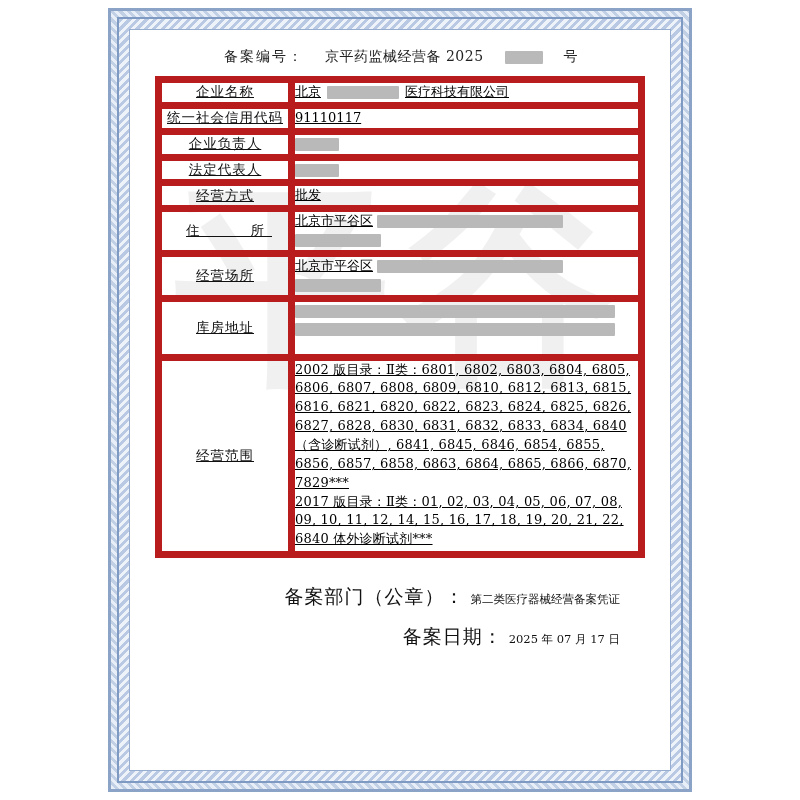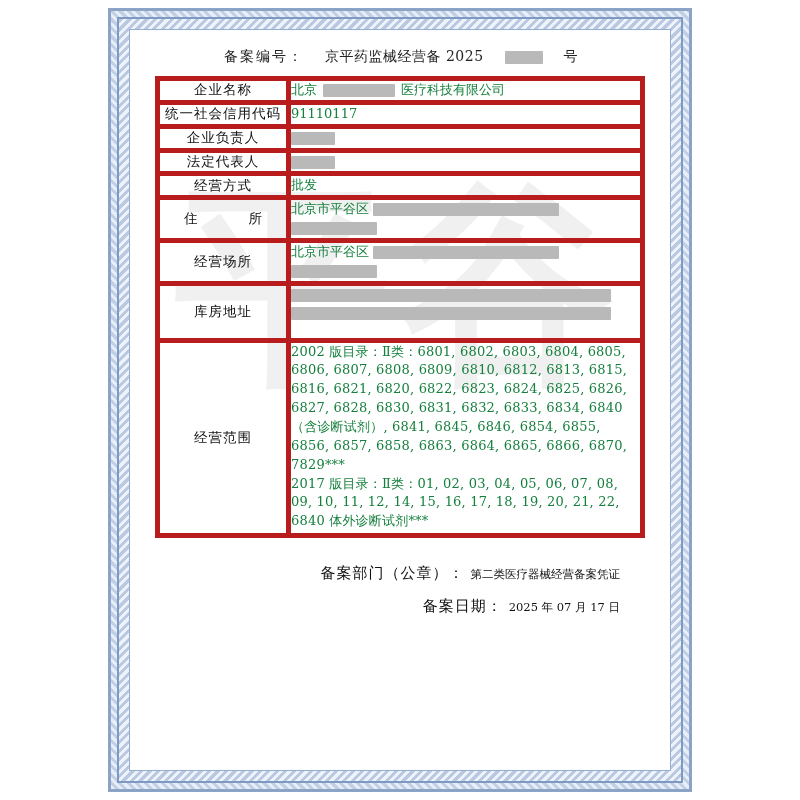--- a/index.html
+++ b/index.html
@@ -163,41 +163,42 @@
 
   
   table.cert {
     margin: 0 auto;
     border-collapse: collapse;
     width: 490px;
     table-layout: fixed;
     background: transparent;
   }
   table.cert td {
-    border: 5px solid #b91c1c;
+    border: 7px solid #b91c1c;
     padding: 0;
     vertical-align: middle;
     background: transparent;
+    text-decoration: underline;
   }
   td.lbl {
     width: 126px;
     text-align: center;
     font-family: "DejaVu Serif", serif;
     font-size: 13.5px;
     color: #111;
     letter-spacing: 1px;
     padding: 7px 2px;
     vertical-align: middle;
   }
   td.lbl.spread { letter-spacing: 8px; text-indent: 8px; }
   td.val {
     padding: 7px 6px 7px 8px;
     font-family: "DejaVu Serif", serif;
     font-size: 13px;
-    color: #15803d;
+    color: #000000;
     vertical-align: middle;
     line-height: 1.45;
   }
   td.val.top { vertical-align: top; }
   .val-line { display: block; min-height: 16px; }
 
   .scope {
     font-size: 12.3px;
     line-height: 1.55;
     letter-spacing: 0.2px;
@@ -214,21 +215,21 @@
     font-family: "DejaVu Serif", serif;
     color: #111;
   }
   .footer-row {
     display: flex;
     justify-content: flex-end;
     align-items: baseline;
     gap: 6px;
     margin-bottom: 14px;
   }
-  .footer-label { font-size: 15px; letter-spacing: 1px; }
+  .footer-label { font-size: 19px; letter-spacing: 1px; }
   .footer-value { font-size: 11.5px; }
 </style>
 </head>
 <body>
 
 <div class="certificate">
   <div class="border-outer">
     <div class="border-mid">
       <div class="border-inner">
         <div class="page">

